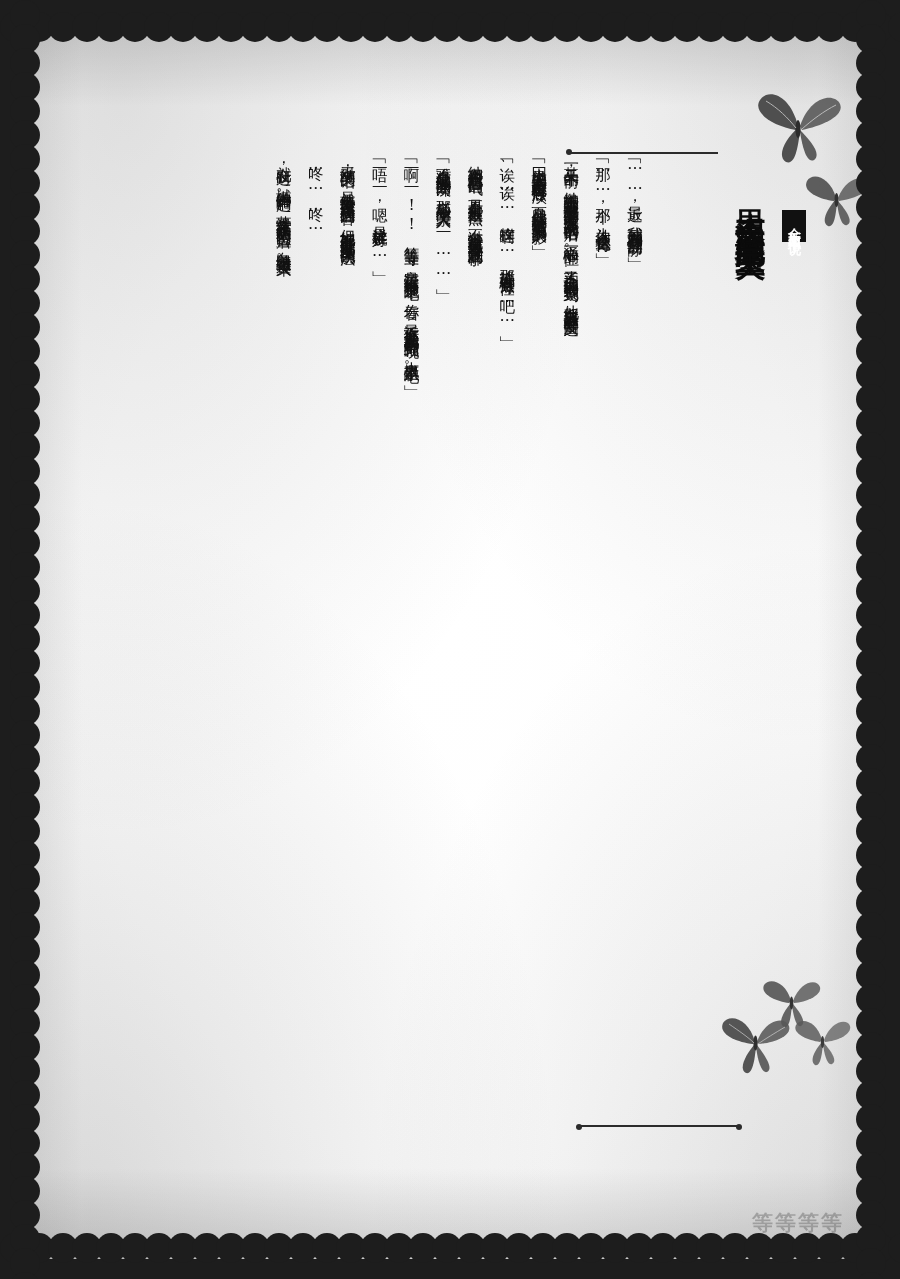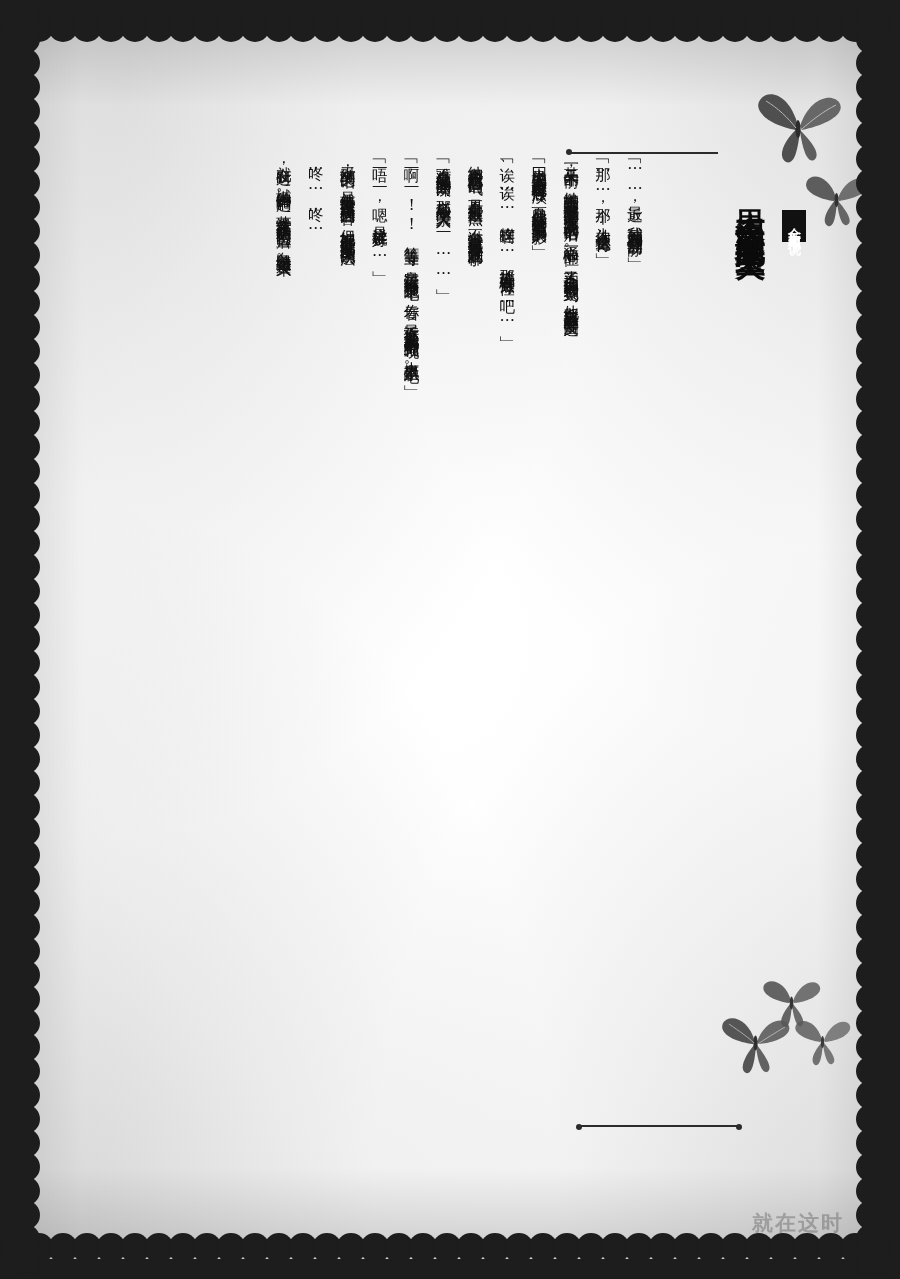--- a/index.html
+++ b/index.html
@@ -300,21 +300,21 @@
         <p>「诶、诶……这样啊……那或许确实有点奇怪、吧……」</p>
         <p>纳奥有些担心自己的语气，是不是有些太过不自然，不过蕾缇希艾露似乎没有注意到的样子。</p>
         <p>「难不成是其他国家的间谍？那必须马上向父亲大人——……」</p>
         <p>「啊——!!等等等等！一定是蕾缇你太疑神疑鬼了吧？你看，最近你不是连着几天都研究到很晚，大概是累了吧。」</p>
         <p>「唔——嗯，是这样就好了……」</p>
         <p>对于纳奥的话，虽然蕾缇希艾露做出了这样的回答，但她好像并不能完全接受纳奥的说法。</p>
         <p>咚……咚……</p>
         <p>就在这时，城内的钟声响起。蕾缇希艾露确认了太阳的位置后，向着纳奥转过头来。</p>
       </div>
 
-      <div id="watermark">就在这时</div>
+      <div id="watermark">等等等等</div>
 
     </div>
   </div>
 
   <div class="scallop-row top" id="sc-top">
       <div class="sc"></div>
       <div class="sc"></div>
       <div class="sc"></div>
       <div class="sc"></div>
       <div class="sc"></div>

